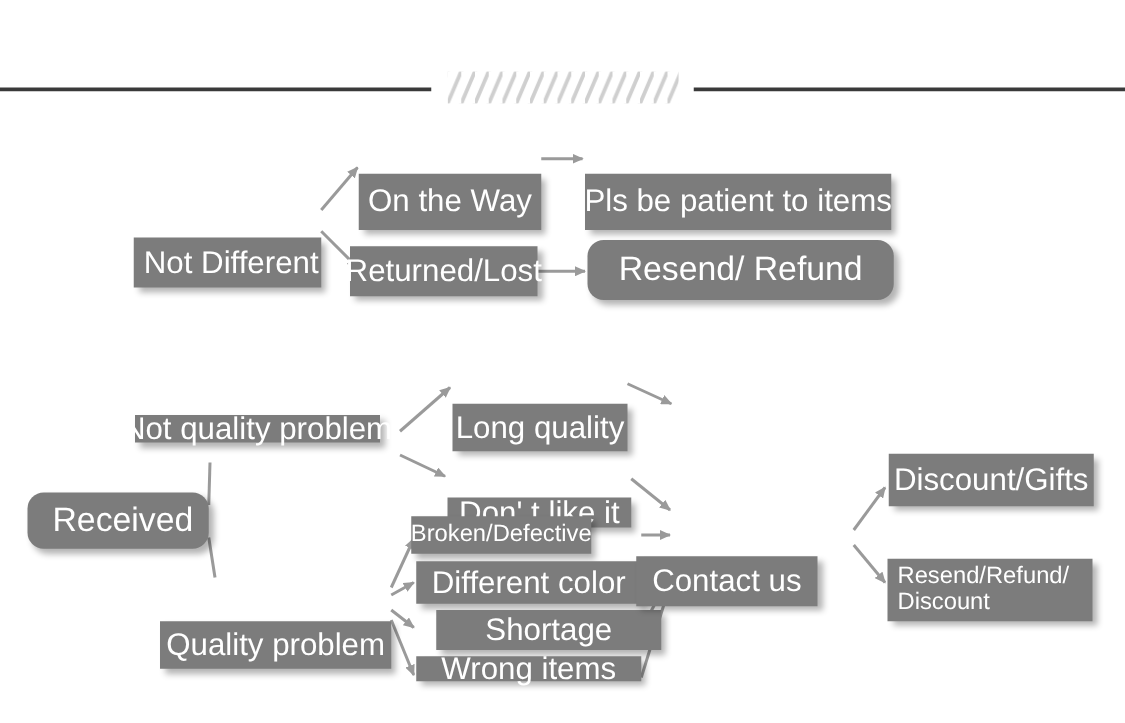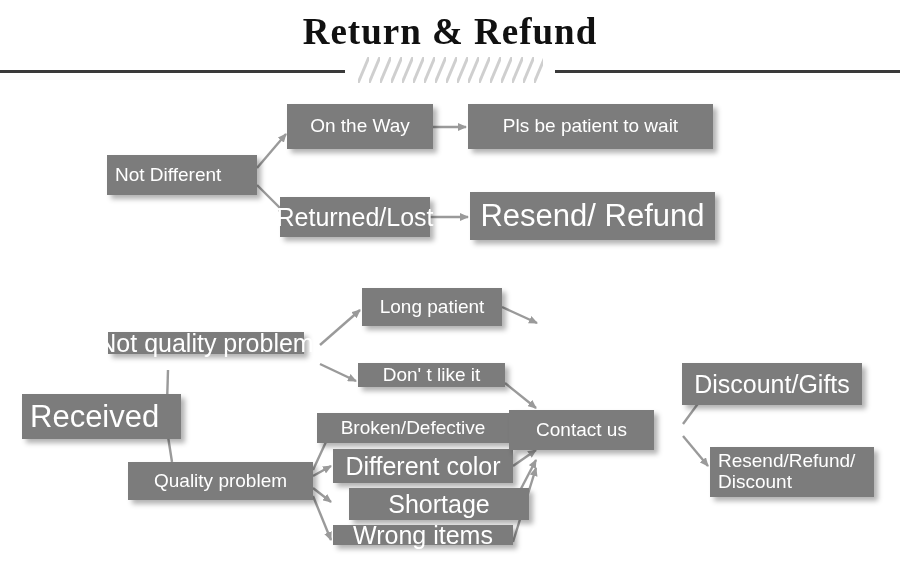--- a/index.html
+++ b/index.html
@@ -59,40 +59,39 @@
     line-height: 1.08;
     white-space: nowrap;
     box-shadow: 4px 4px 5px rgba(0,0,0,0.30);
     z-index: 3;
   }
   .box.lead { justify-content: flex-start; text-align: left; }
 
   
   .fs-sm  { font-size: 19px; }
   .fs-md  { font-size: 25px; }
-  .fs-lg  { font-size: 19px; }
-  .fs-xl  { font-size: 31px; }
+  .fs-lg  { font-size: 25px; margin-top: 35px; }
+  .fs-xl  { font-size: 27px; border-radius: 13px; }
 
   
   #wires {
     position: absolute;
     left: 0;
     top: 0;
     width: 900px;
     height: 578px;
     z-index: 1;
     pointer-events: none;
   }
 </style>
 </head>
 <body>
 
 <div id="page">
 
-  <div id="title">Return &amp; Refund</div>
 
   <div class="rule" id="rule-left"></div>
   <div class="rule" id="rule-right"></div>
 
   <svg id="hatch" viewBox="0 0 185 26" preserveAspectRatio="none">
     <defs>
       <pattern id="hp" width="11" height="26" patternUnits="userSpaceOnUse">
         <line x1="0" y1="26" x2="11" y2="0" stroke="#cfcfcf" stroke-width="3"></line>
       </pattern>
     </defs>
@@ -136,59 +135,59 @@
   </svg>
 
   <div id="nodes">
       <div class="box fs-lg lead" style="left: 107px; top: 155px; width: 150px; height: 40px; padding-left: 8px;">
         <span>Not Different</span>
       </div>
       <div class="box fs-lg" style="left: 287px; top: 104px; width: 146px; height: 45px;">
         <span>On the Way</span>
       </div>
       <div class="box fs-lg" style="left: 468px; top: 104px; width: 245px; height: 45px;">
-        <span>Pls be patient to wait</span>
+        <span>Pls be patient to items</span>
       </div>
       <div class="box fs-md" style="left: 280px; top: 197px; width: 150px; height: 40px;">
         <span>Returned/Lost</span>
       </div>
       <div class="box fs-xl" style="left: 470px; top: 192px; width: 245px; height: 48px;">
         <span>Resend/ Refund</span>
       </div>
-      <div class="box fs-xl lead" style="left: 22px; top: 394px; width: 159px; height: 45px; padding-left: 8px;">
+      <div class="box fs-xl lead" style="left: 22px; top: 394px; width: 145px; height: 45px; padding-left: 20px;">
         <span>Received</span>
       </div>
       <div class="box fs-md" style="left: 108px; top: 332px; width: 196px; height: 22px;">
         <span>Not quality problem</span>
       </div>
       <div class="box fs-lg" style="left: 128px; top: 462px; width: 185px; height: 38px;">
         <span>Quality problem</span>
       </div>
       <div class="box fs-lg" style="left: 362px; top: 288px; width: 140px; height: 38px;">
-        <span>Long patient</span>
+        <span>Long quality</span>
       </div>
       <div class="box fs-lg" style="left: 358px; top: 363px; width: 147px; height: 24px;">
         <span>Don'  t like it</span>
       </div>
-      <div class="box fs-sm" style="left: 317px; top: 413px; width: 192px; height: 30px;">
+      <div class="box fs-sm" style="left: 329px; top: 413px; width: 144px; height: 30px;">
         <span>Broken/Defective</span>
       </div>
       <div class="box fs-md" style="left: 333px; top: 449px; width: 180px; height: 34px;">
         <span>Different color</span>
       </div>
       <div class="box fs-md" style="left: 333px; top: 488px; width: 180px; height: 32px; margin-left: 16px;">
         <span>Shortage</span>
       </div>
       <div class="box fs-md" style="left: 333px; top: 525px; width: 180px; height: 20px;">
         <span>Wrong items</span>
       </div>
       <div class="box fs-lg" style="left: 509px; top: 410px; width: 145px; height: 40px;">
         <span>Contact us</span>
       </div>
-      <div class="box fs-md" style="left: 682px; top: 363px; width: 180px; height: 42px;">
+      <div class="box fs-md" style="left: 711px; top: 363px; width: 164px; height: 42px;">
         <span>Discount/Gifts</span>
       </div>
       <div class="box fs-sm lead" style="left: 710px; top: 447px; width: 164px; height: 50px; padding-left: 8px;">
         <span style="white-space: pre-line;">Resend/Refund/
 Discount</span>
       </div>
     </div>
 </div>
 
 </body></html>

